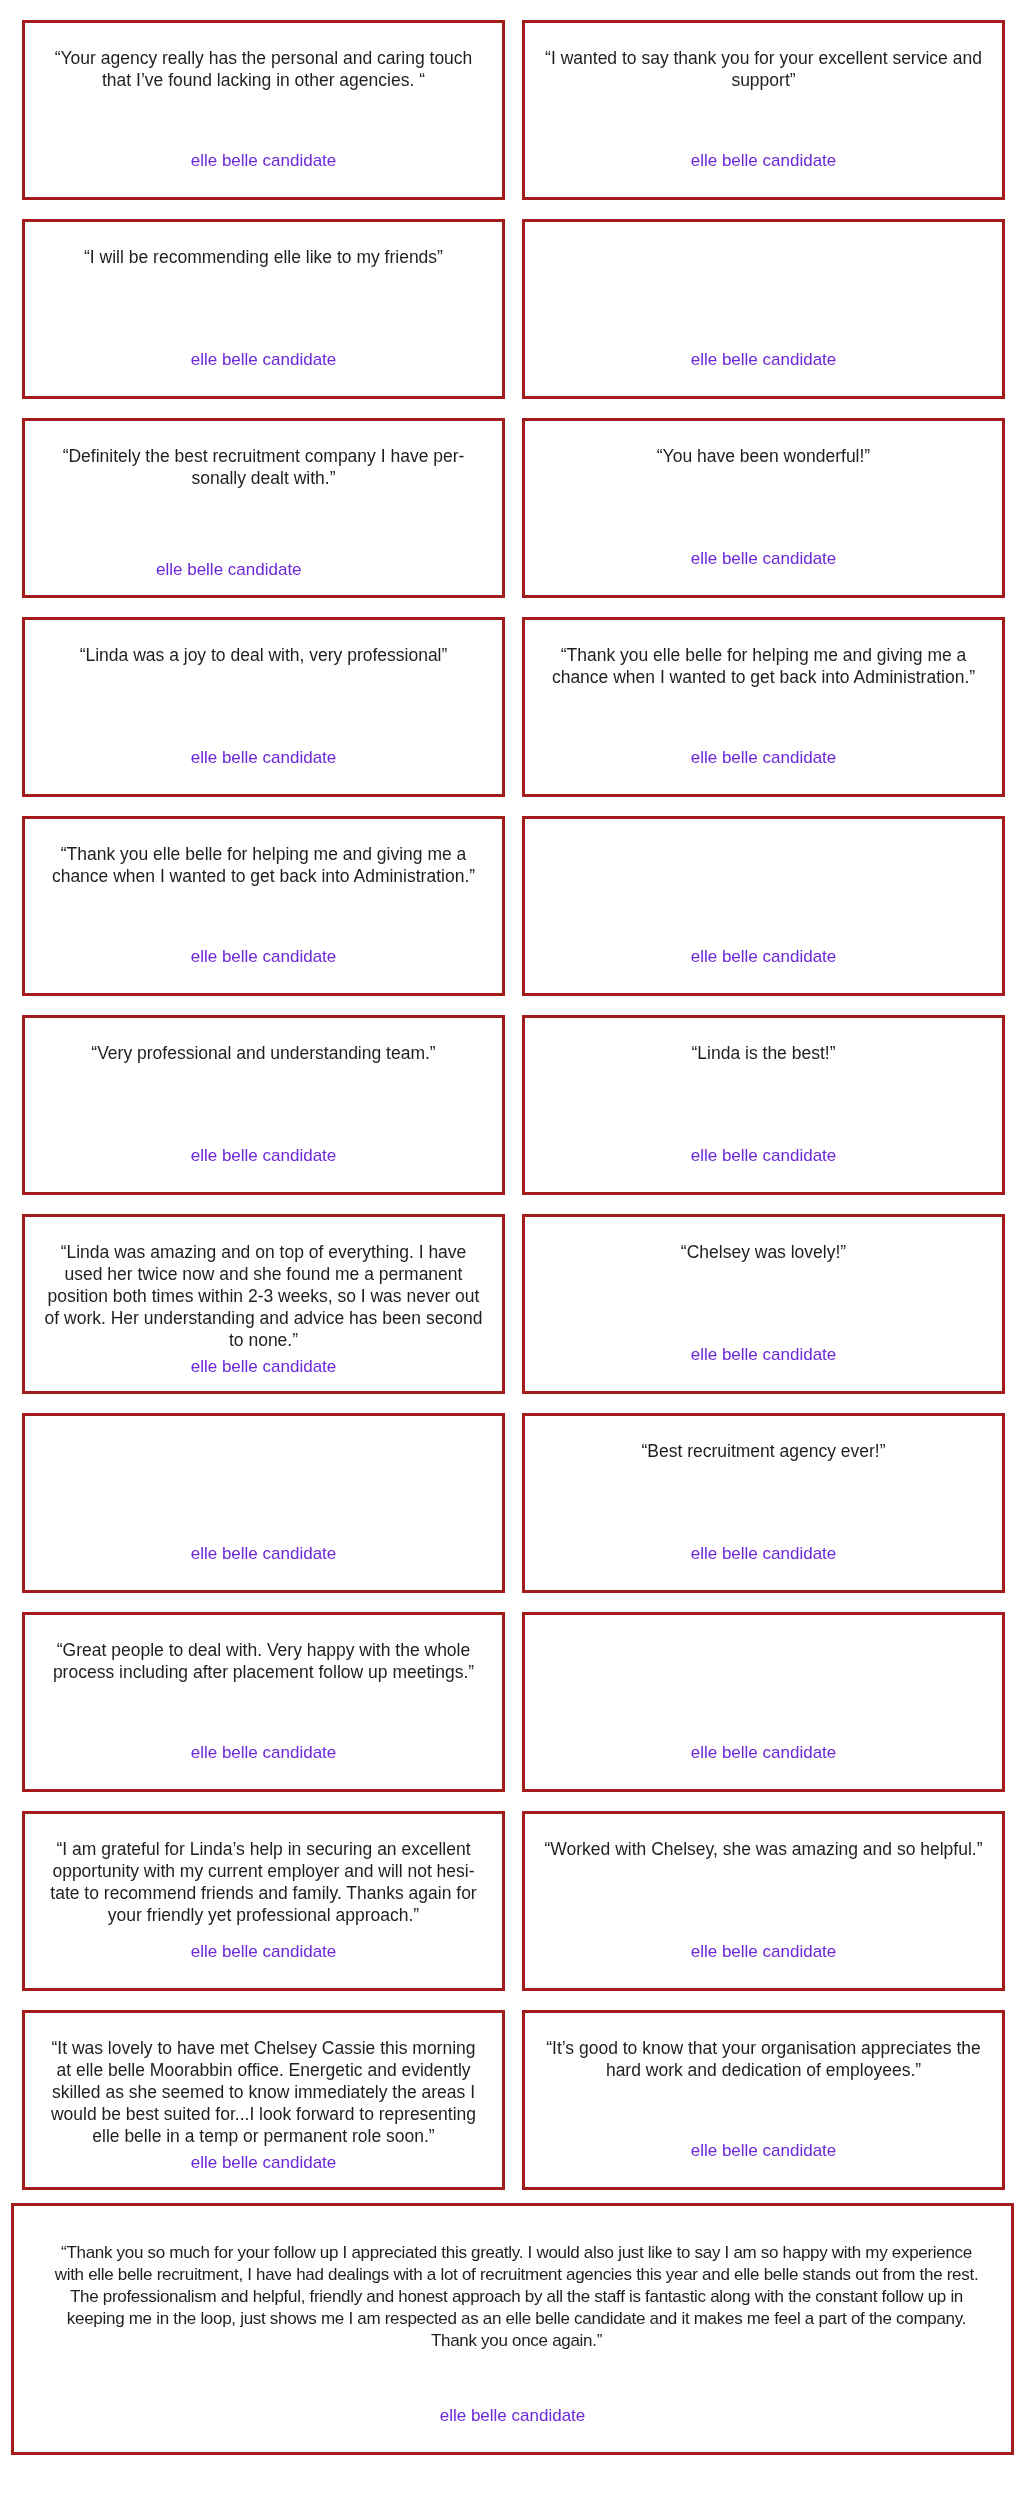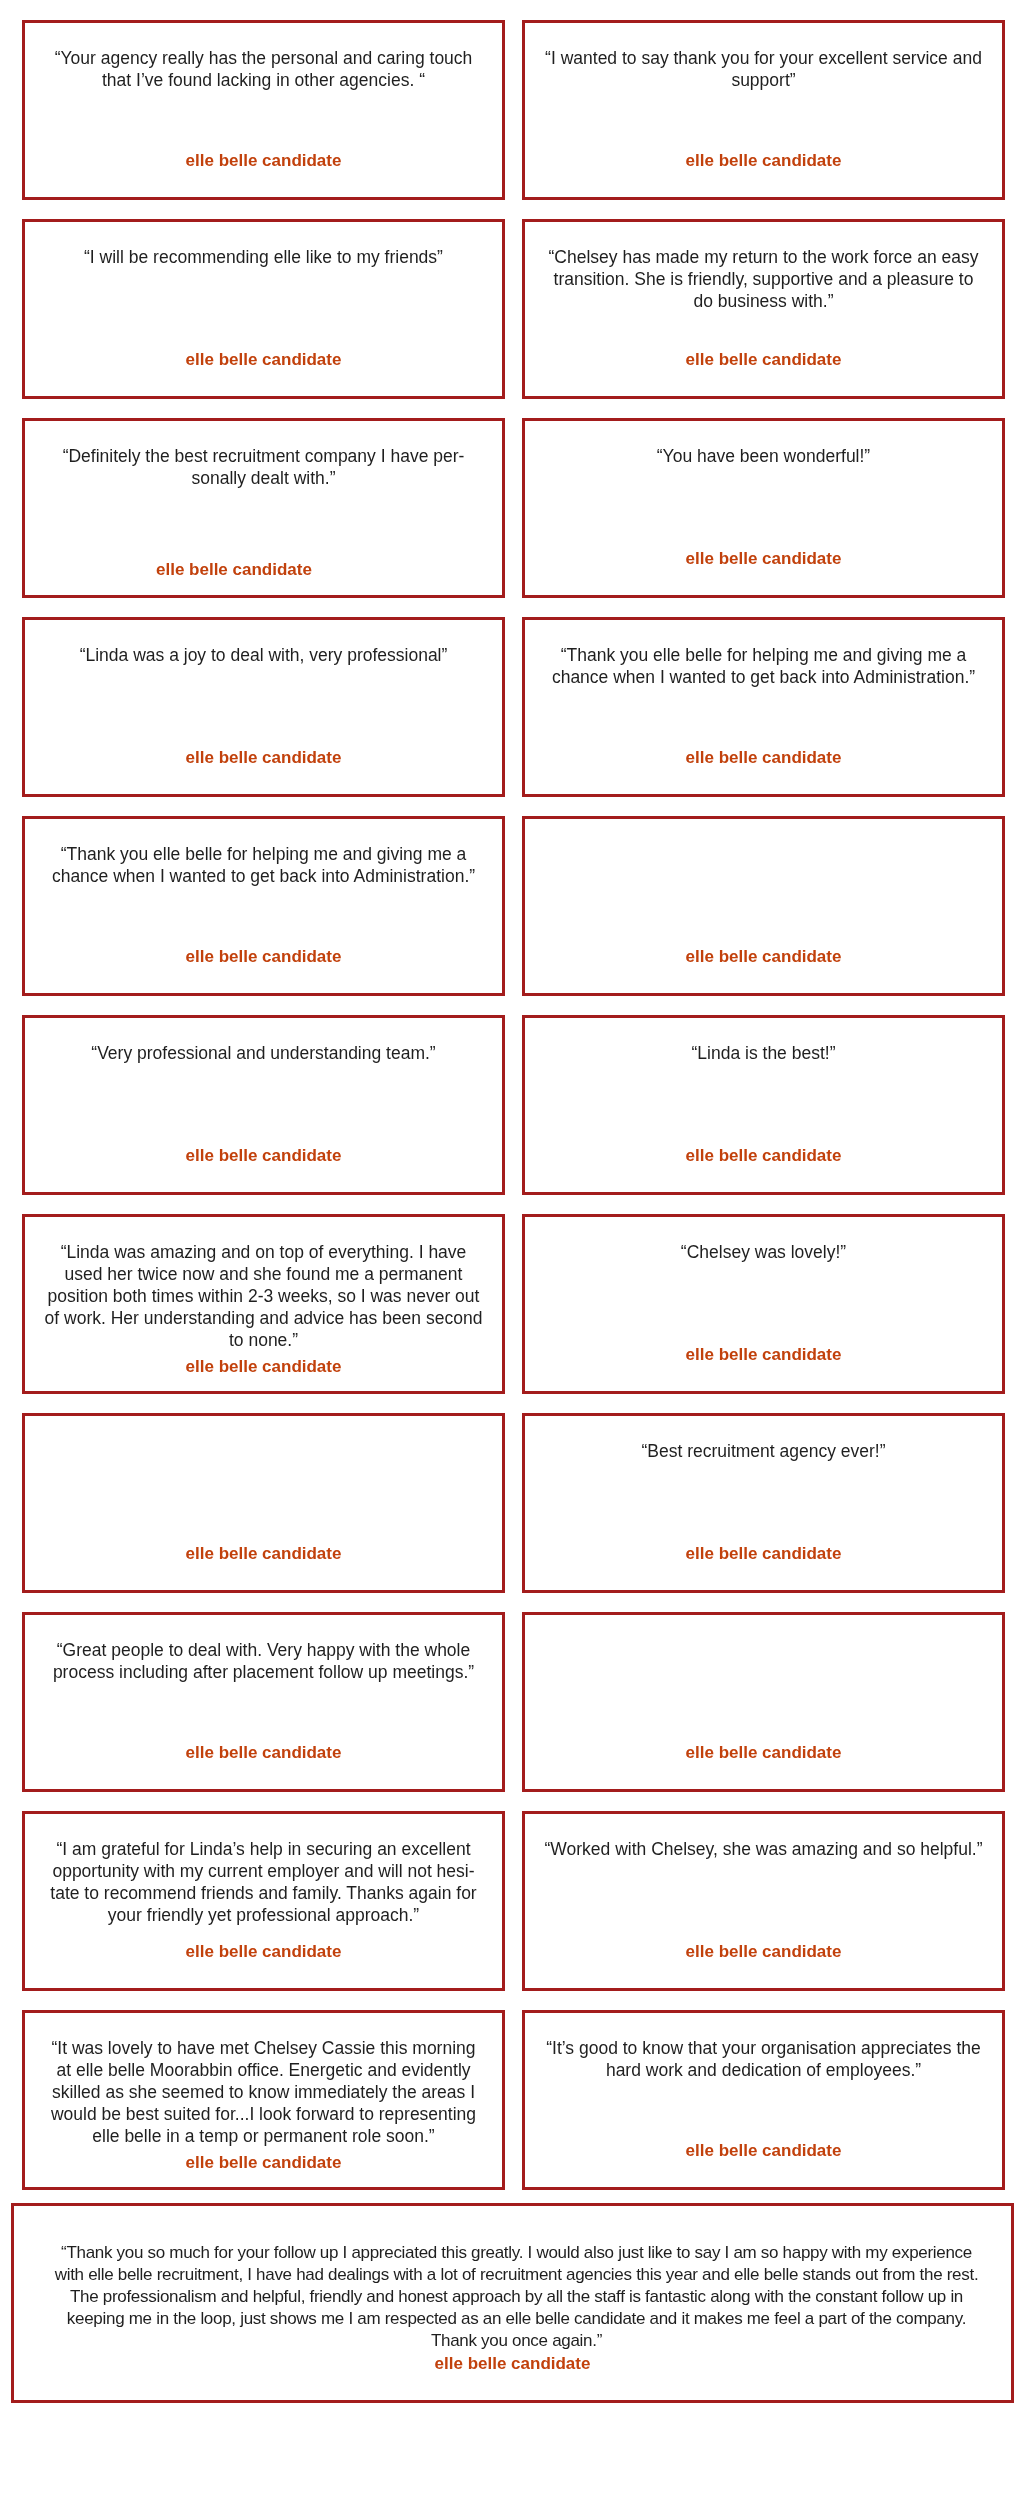--- a/index.html
+++ b/index.html
@@ -1,44 +1,43 @@
 <!DOCTYPE html>
 <html><head>
 <meta charset="utf-8">
 <style>
   html, body { margin: 0; padding: 0; background: #ffffff; }
   body { width: 1024px; height: 2500px; position: relative; font-family: "Liberation Sans", sans-serif; color: #1a1a1a; }
   .grid { position: absolute; left: 22px; top: 20px; width: 983px; display: grid; grid-template-columns: 483px 483px; column-gap: 17px; row-gap: 19px; }
   .card { box-sizing: border-box; height: 180px; border: 3px solid #a31c1c; background: #fff; position: relative; padding: 24px 18px 0 18px; text-align: center; }
   .quote { font-size: 17.5px; line-height: 22px; color: #1f1f1f; margin: 0; }
-  .author { position: absolute; left: 0; right: 0; bottom: 26px; font-size: 17px; font-weight: bold; color: #c2410c; }
+  .author { position: absolute; left: 0; right: 0; bottom: 26px; font-size: 17px; font-weight: normal; color: #6d28d9; }
   .card.tall .author { bottom: 14px; }
   .card.offset .author { text-align: left; padding-left: 131px; bottom: 15px; }
-  .wide { position: absolute; left: 11px; top: 2203px; width: 1003px; height: 200px; box-sizing: border-box; border: 3px solid #a31c1c; text-align: center; padding: 36px 30px 0 38px; }
+  .wide { position: absolute; left: 11px; top: 2203px; width: 1003px; height: 252px; box-sizing: border-box; border: 3px solid #a31c1c; text-align: center; padding: 36px 30px 0 38px; }
   .wide .quote { font-size: 17px; line-height: 22px; letter-spacing: -0.3px; }
   .wide .author { bottom: 26px; }
 </style>
 </head>
 <body>
 
 <div class="grid">
   <div class="card">
       <p class="quote">“Your agency really has the personal and caring touch that I’ve found lacking in other agencies. “</p>
       <div class="author">elle belle candidate</div>
     </div>
   <div class="card">
       <p class="quote">“I wanted to say thank you for your excellent service and support”</p>
       <div class="author">elle belle candidate</div>
     </div>
   <div class="card">
       <p class="quote">“I will be recommending elle like to my friends”</p>
       <div class="author">elle belle candidate</div>
     </div>
   <div class="card">
-      <p class="quote">“Chelsey has made my return to the work force an easy transition. She is friendly, supportive and a pleasure to do business with.”</p>
       <div class="author">elle belle candidate</div>
     </div>
   <div class="card offset">
       <p class="quote">“Definitely the best recruitment company I have per- sonally dealt with.”</p>
       <div class="author">elle belle candidate</div>
     </div>
   <div class="card">
       <p class="quote">“You have been wonderful!”</p>
       <div class="author">elle belle candidate</div>
     </div>

